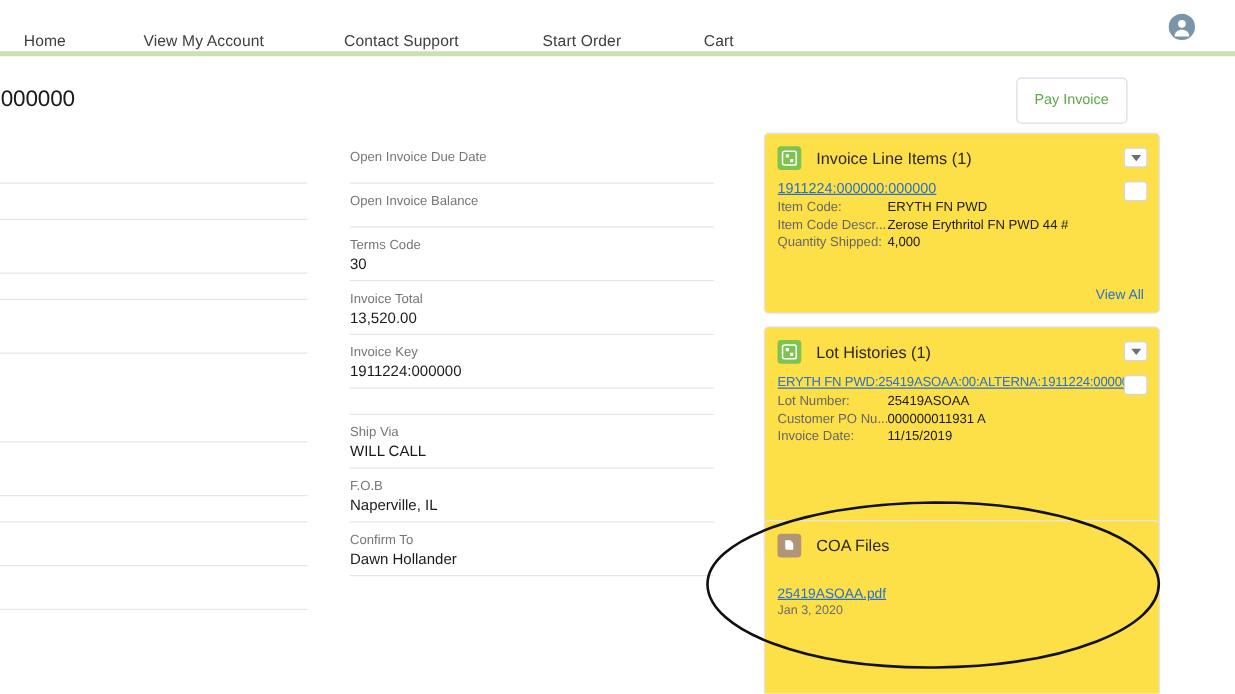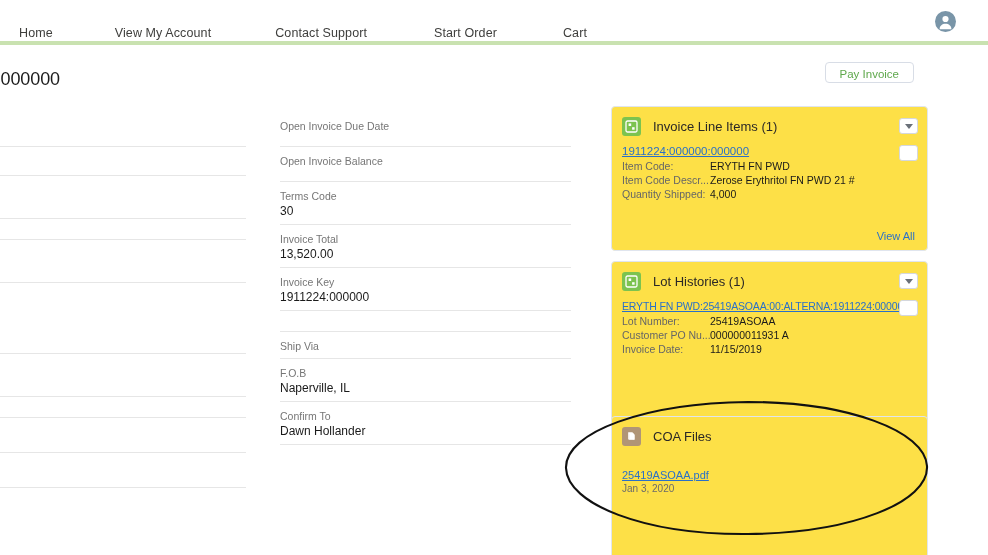--- a/index.html
+++ b/index.html
@@ -75,22 +75,22 @@
   .page-title {
     position: absolute;
     left: -44px; top: 17px;
     font-size: 18px;
     color: #1b1b1b;
     white-space: nowrap;
     letter-spacing: -0.1px;
   }
   .pay-invoice-btn {
     position: absolute;
-    right: 74px; top: 10px;
-    height: 21px;
+    right: 86px; top: 10px;
+    height: 37px;
     padding: 0 14px;
     border: 1px solid #d8dde6;
     border-radius: 4px;
     background: #ffffff;
     color: #5fa84c;
     font-size: 11.5px;
     font-family: "Liberation Sans", sans-serif;
     line-height: 23px;
     cursor: pointer;
     white-space: nowrap;
@@ -343,20 +343,21 @@
       <div class="fld">
         <div class="fld-label">Invoice Key</div>
         <div class="fld-value">1911224:000000</div>
       </div>
       <div class="fld novalue">
         <div class="fld-label"></div>
         <div class="fld-value empty"></div>
       </div>
       <div class="fld">
         <div class="fld-label">Ship Via</div>
+        <div class="fld-value">WILL CALL</div>
       </div>
       <div class="fld">
         <div class="fld-label">F.O.B</div>
         <div class="fld-value">Naperville, IL</div>
       </div>
       <div class="fld">
         <div class="fld-label">Confirm To</div>
         <div class="fld-value">Dawn Hollander</div>
       </div>
     </div>
@@ -379,21 +380,21 @@
       <a class="rec-link">1911224:000000:000000</a>
       <div class="dd-row" style="position:absolute;right:9px;top:0;width:19px;height:16px;border:1px solid #d4d7dd;border-radius:3px;background:#fff;display:flex;align-items:center;justify-content:center;">
           <span class="tri"></span>
         </div>
       <div class="kv">
         <span class="k">Item Code:</span>
         <span class="v">ERYTH FN PWD</span>
       </div>
       <div class="kv">
         <span class="k">Item Code Descr...</span>
-        <span class="v">Zerose Erythritol FN PWD 21 #</span>
+        <span class="v">Zerose Erythritol FN PWD 44 #</span>
       </div>
       <div class="kv">
         <span class="k">Quantity Shipped:</span>
         <span class="v">4,000</span>
       </div>
     </div>
     <a class="view-all">View All</a>
   </div>
 
   <div class="card" id="card-lot-hist">

